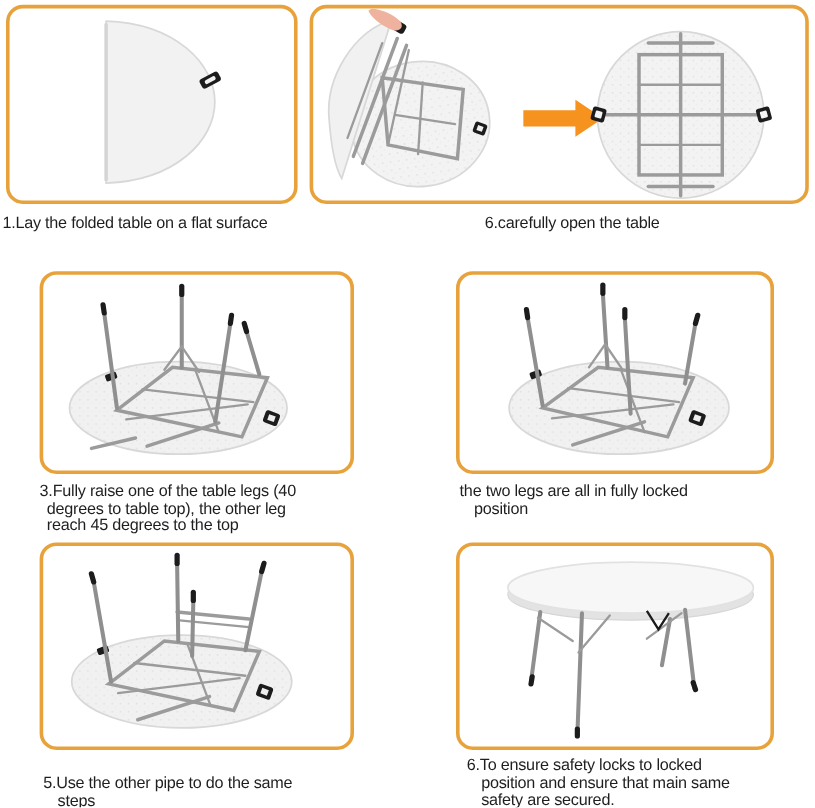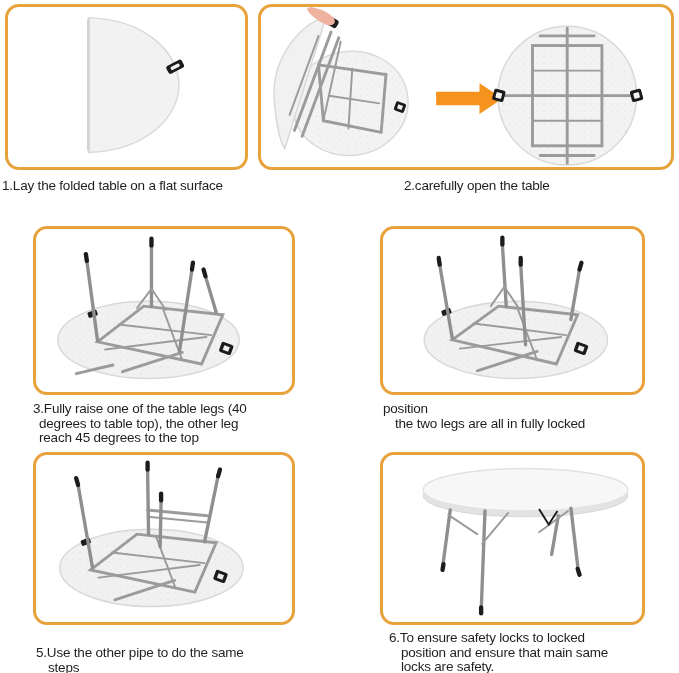--- a/index.html
+++ b/index.html
@@ -222,38 +222,38 @@
       <line class="fr2" x1="101" y1="92" x2="128" y2="60"></line>
       <path d="M160 56 L170 72 L179 58" stroke="#1c1c1c" stroke-width="2" fill="none"></path>
     </svg>
   </section>
 
   <div class="caption" style="left:2px;top:179px">
     <div class="cap-line">1.Lay the folded table on a flat surface</div>
   </div>
 
   <div class="caption" style="left:404px;top:179px">
-    <div class="cap-line">2.carefully open the table</div>
+    <div class="cap-line">6.carefully open the table</div>
   </div>
 
   <div class="caption" style="left:33px;top:402px;--indent:6px">
     <div class="cap-line">3.Fully raise one of the table legs (40</div>
     <div class="cap-line">degrees to table top), the other leg</div>
     <div class="cap-line">reach 45 degrees to the top</div>
   </div>
 
   <div class="caption" style="left:383px;top:402px;--indent:12px">
+    <div class="cap-line">the two legs are all in fully locked</div>
     <div class="cap-line">position</div>
-    <div class="cap-line">the two legs are all in fully locked</div>
   </div>
 
   <div class="caption" style="left:36px;top:646px;--indent:12px">
     <div class="cap-line">5.Use the other pipe to do the same</div>
     <div class="cap-line">steps</div>
   </div>
 
   <div class="caption" style="left:389px;top:631px;--indent:12px">
     <div class="cap-line">6.To ensure safety locks to locked</div>
     <div class="cap-line">position and ensure that main same</div>
-    <div class="cap-line">locks are safety.</div>
+    <div class="cap-line">safety are secured.</div>
   </div>
 
 </div>
 
 </body></html>

